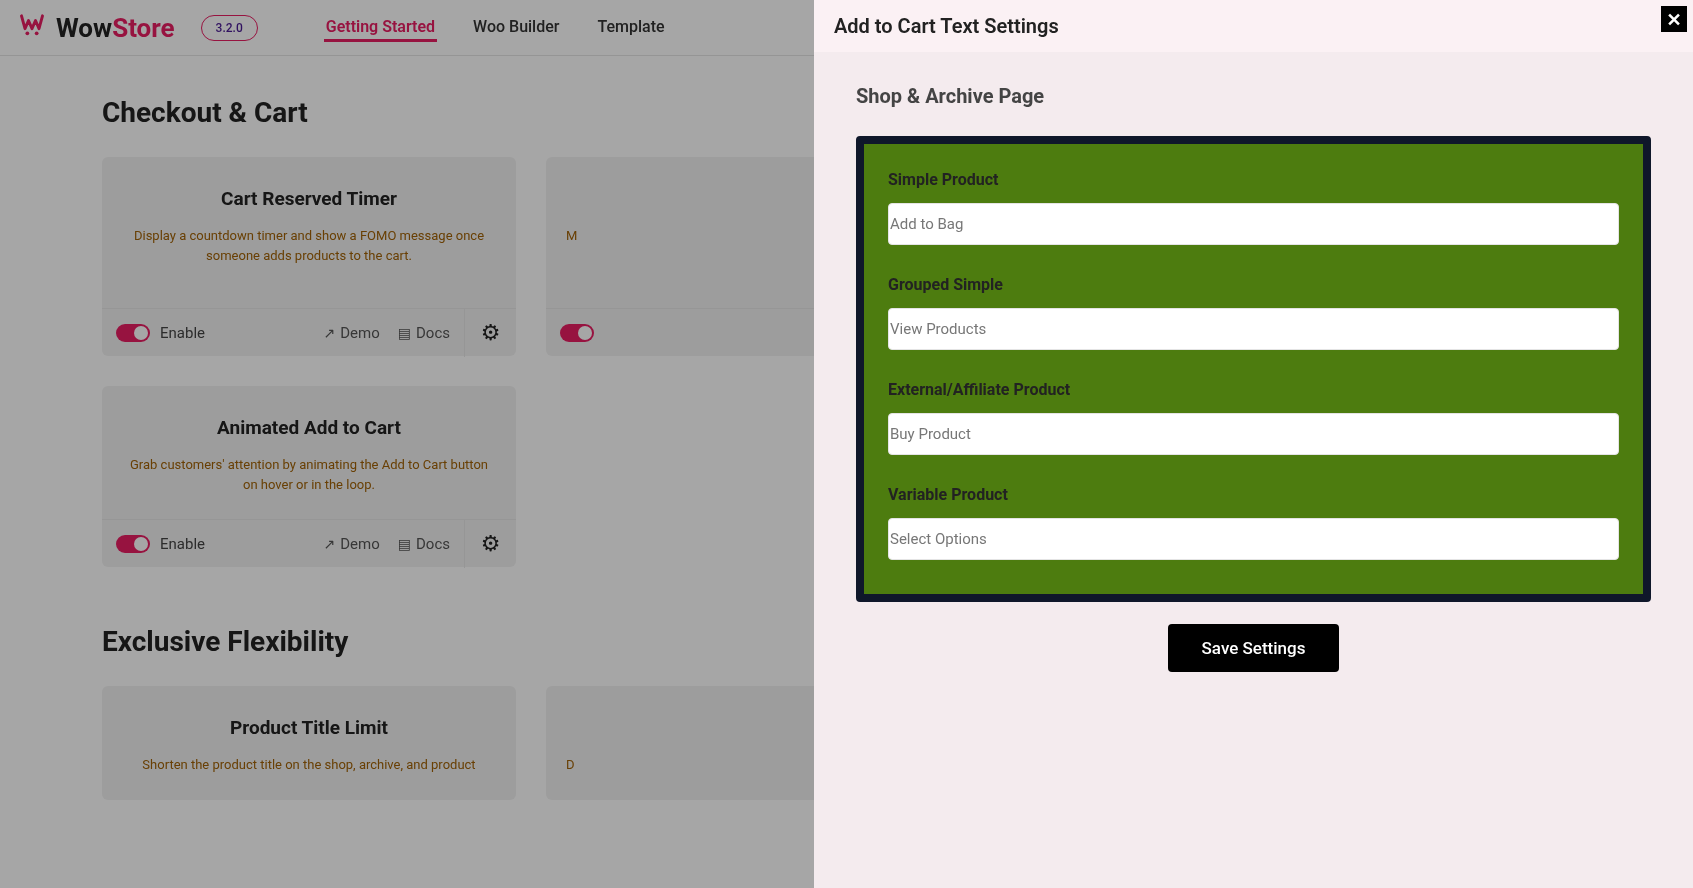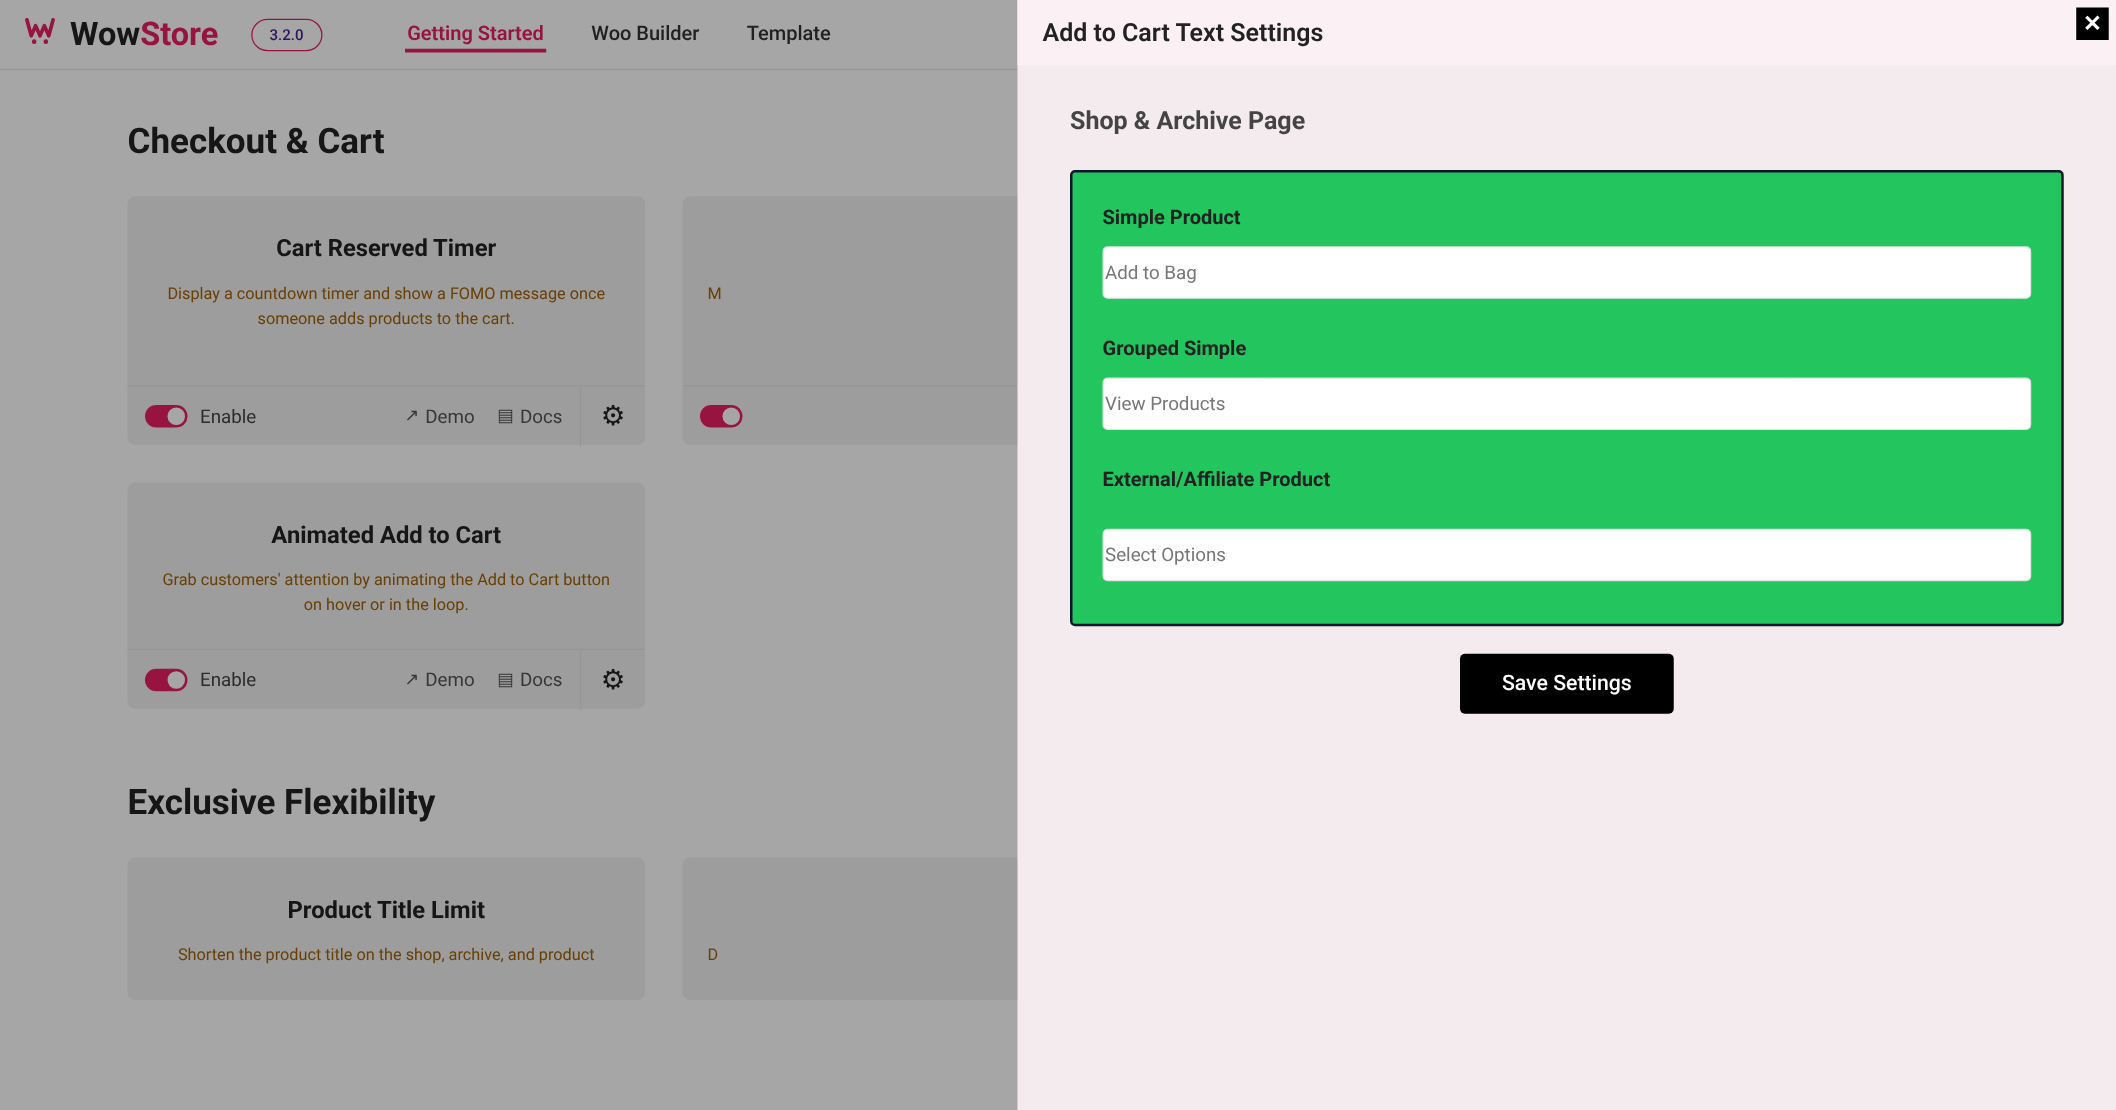--- a/index.html
+++ b/index.html
@@ -214,22 +214,22 @@
       flex: 1;
       overflow: auto;
     }
     .panel-section-title {
       font-size: 20px;
       font-weight: 700;
       color: #444;
       margin-bottom: 28px;
     }
     .highlight-box {
-      border: 2px solid #0f172a;
-      background: #22c55e;
+      border: 8px solid #0f172a;
+      background: #4d7c0f;
       border-radius: 4px;
       padding: 26px 24px 34px;
     }
     .field-group {
       margin-bottom: 30px;
     }
     .field-group:last-child {
       margin-bottom: 0;
     }
     .field-label {
@@ -395,22 +395,24 @@
       <div class="field-group">
         <div class="field-label">Simple Product</div>
         <input class="field-input" type="text" value="Add to Bag" style="">
       </div>
       <div class="field-group">
         <div class="field-label">Grouped Simple</div>
         <input class="field-input" type="text" value="View Products" style="">
       </div>
       <div class="field-group">
         <div class="field-label">External/Affiliate Product</div>
+        <input class="field-input" type="text" value="Buy Product" style="">
       </div>
       <div class="field-group">
+        <div class="field-label">Variable Product</div>
         <input class="field-input" type="text" value="Select Options" style="">
       </div>
     </div>
     <div class="panel-footer">
       <button class="save-btn">Save Settings</button>
     </div>
   </div>
 </div>
 
 </body></html>

